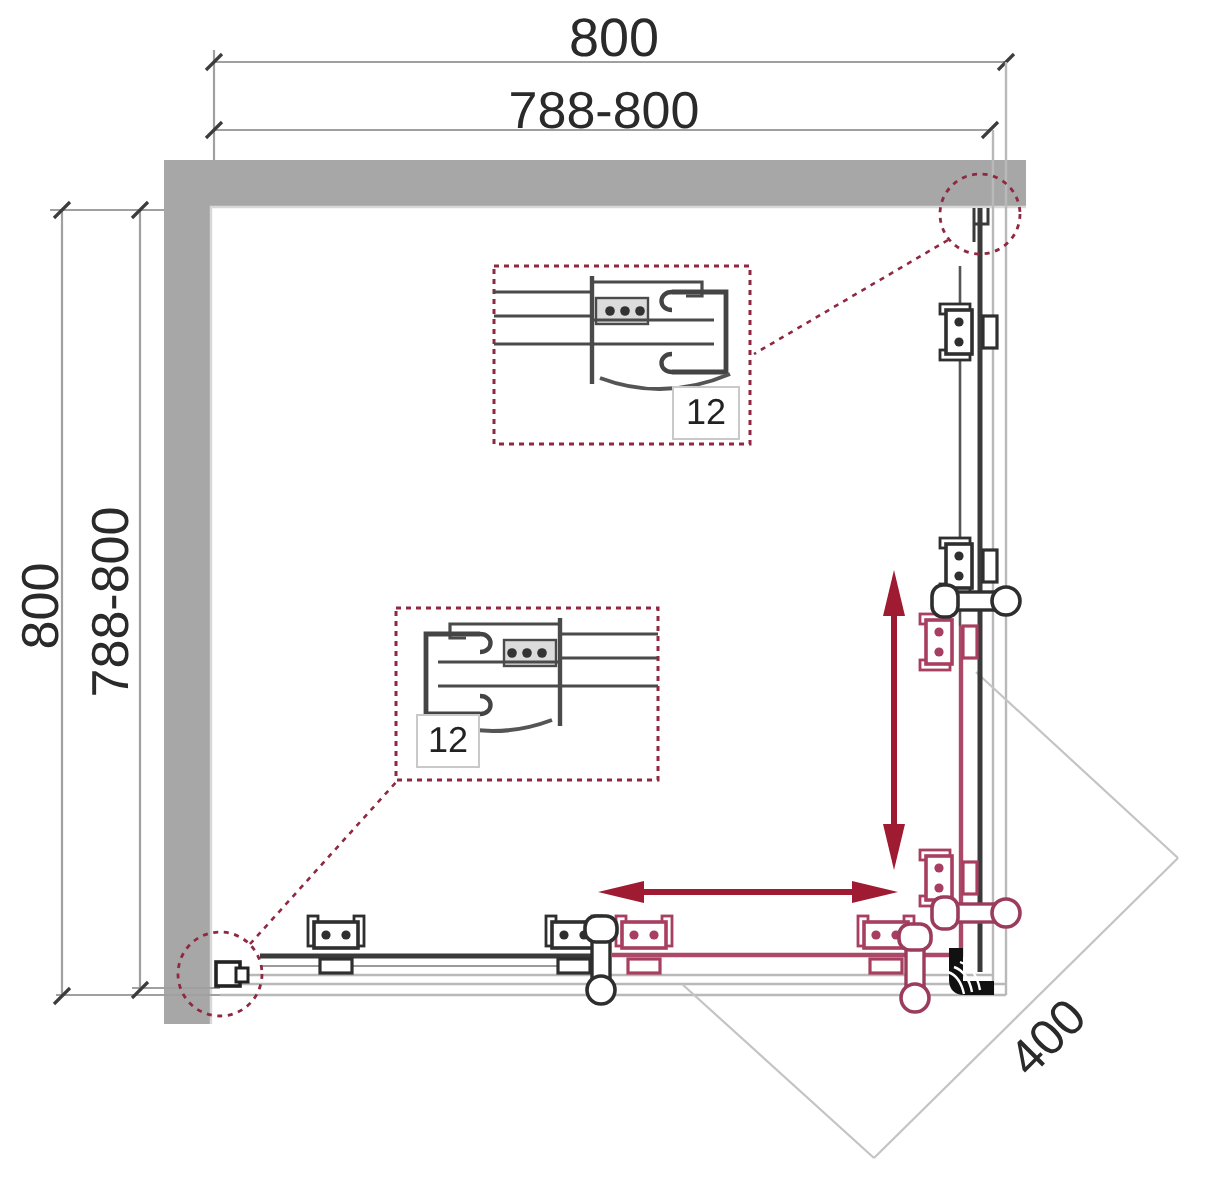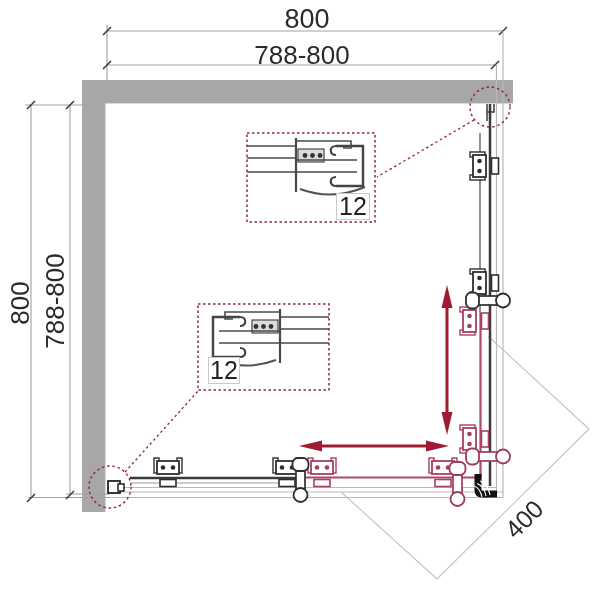--- a/index.html
+++ b/index.html
@@ -5,21 +5,21 @@
   html,body{margin:0;padding:0;background:#ffffff;}
   #stage{position:relative;width:610px;height:600px;background:#ffffff;overflow:hidden;
          font-family:"Liberation Sans", sans-serif;color:#2a2a2a;}
   #drawing{position:absolute;left:0;top:0;}
   .lbl{position:absolute;text-align:center;white-space:nowrap;color:#2a2a2a;
        font-family:"Liberation Sans", sans-serif;line-height:28px;height:28px;}
   .dim-h{font-size:27px;}
   .dim-v{font-size:26px;transform:rotate(-90deg);}
   .dim-diag{font-size:25px;transform:rotate(-45deg);}
   .thk{position:absolute;background:#ffffff;border:1px solid #c9c9c9;
-       font-size:25px;color:#222;text-align:center;}
+       font-size:18px;color:#222;text-align:center;}
 </style>
 </head>
 <body>
 
 <div id="stage">
 
 <svg id="drawing" width="610" height="600" viewBox="0 0 610 600">
   <defs>
 
     <g id="clampV">

